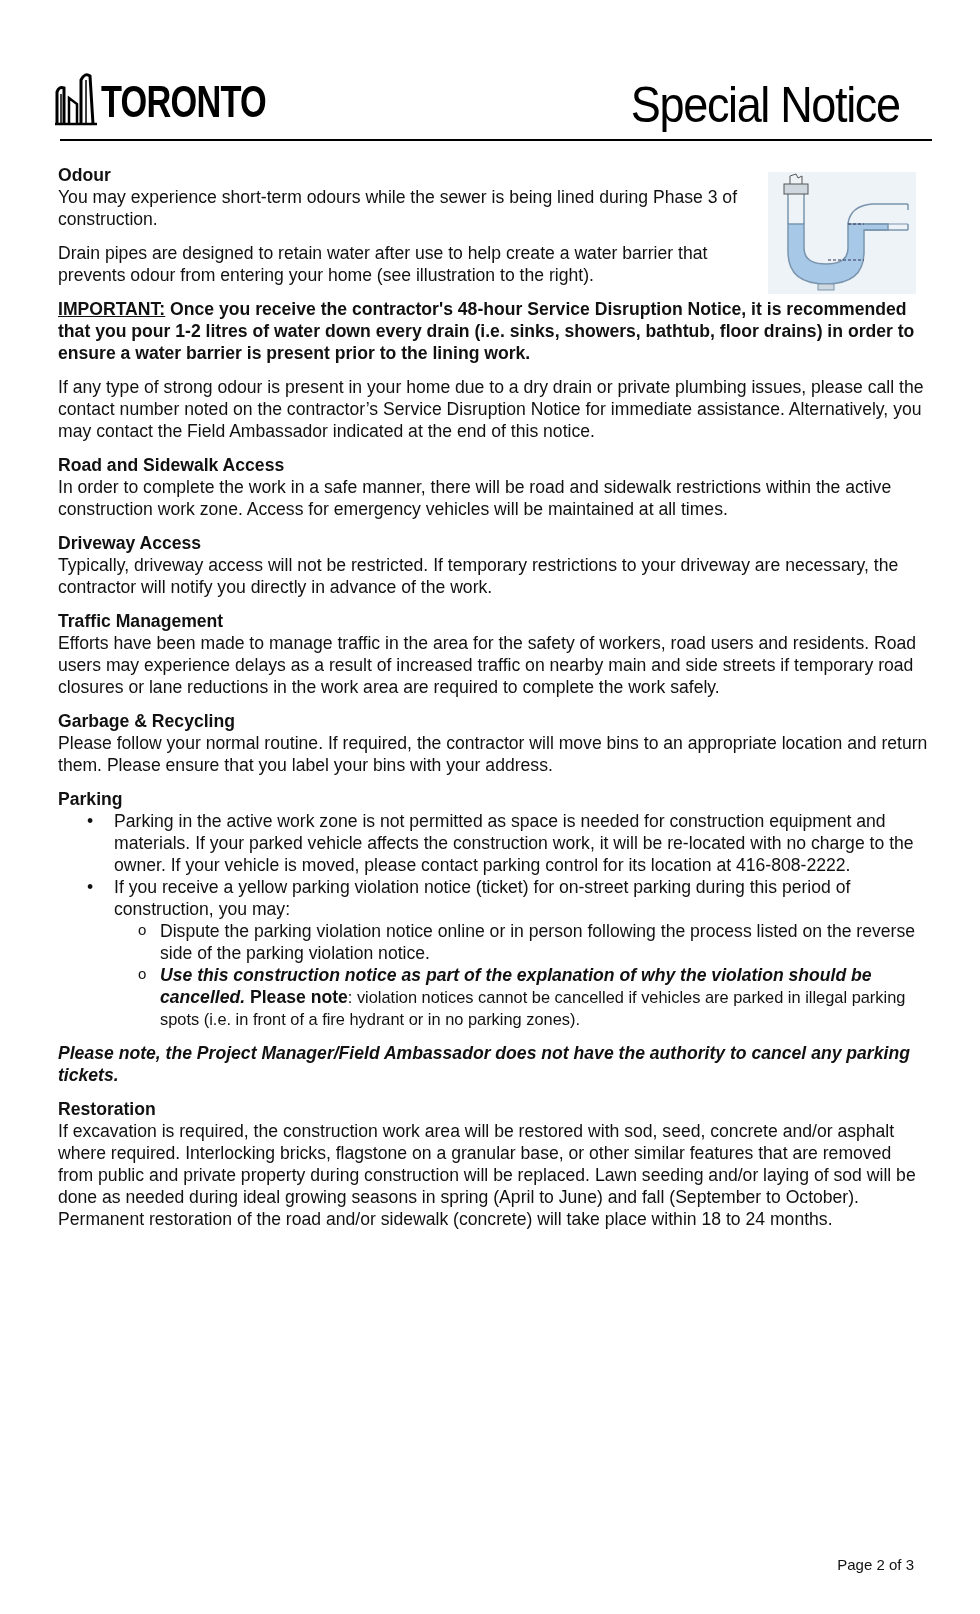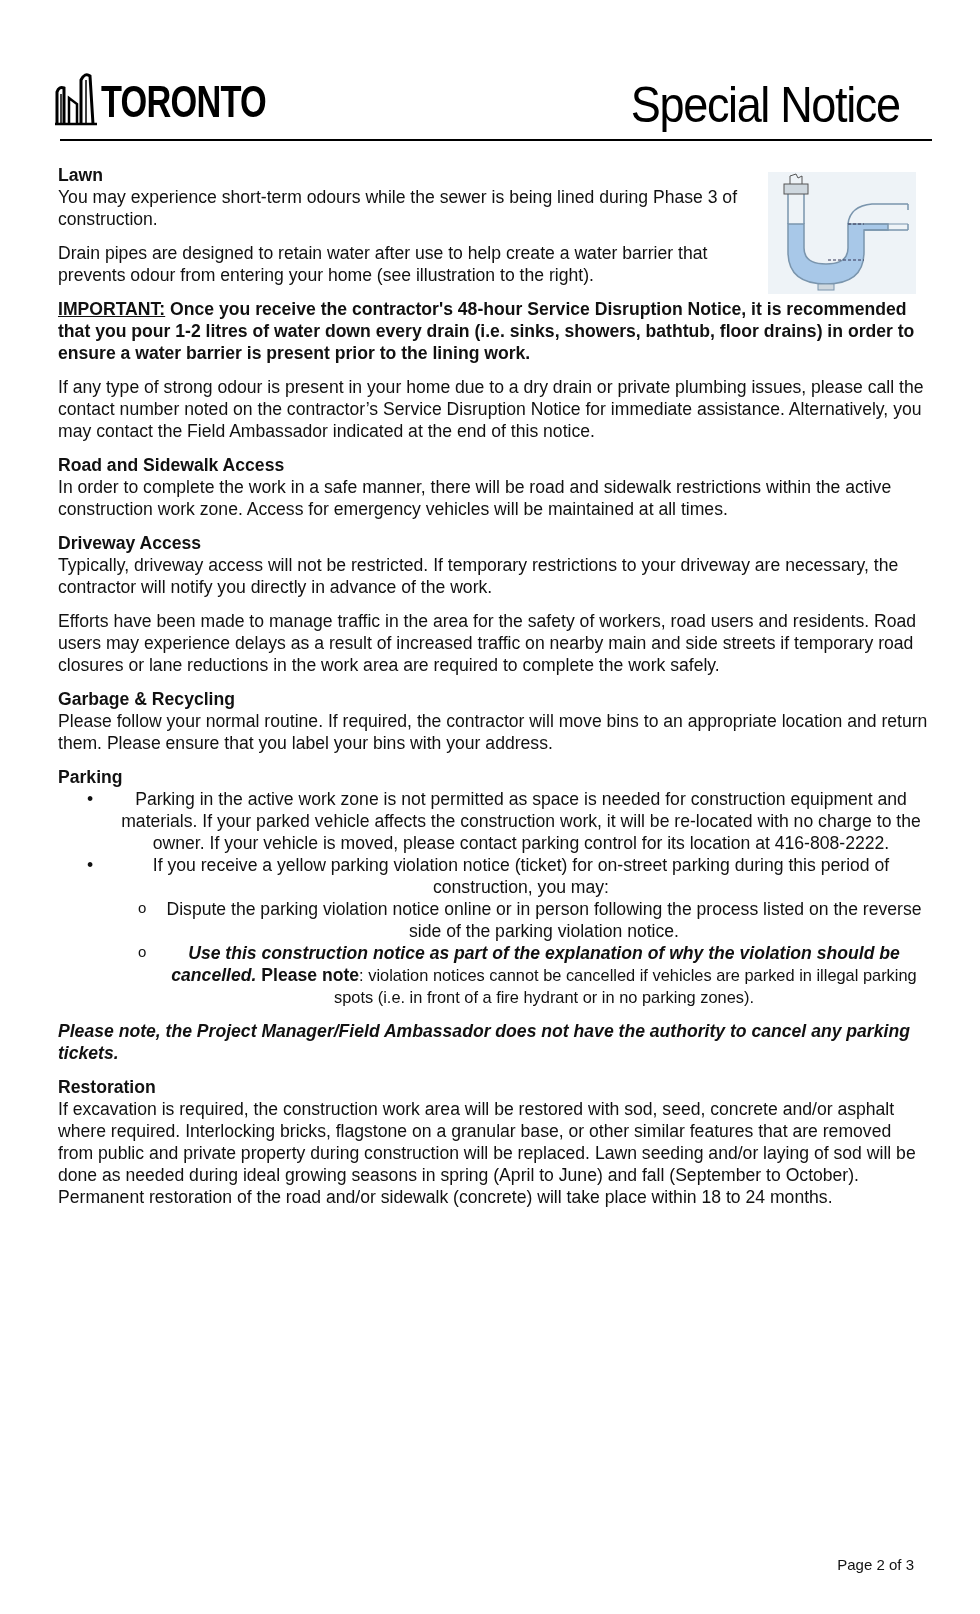--- a/index.html
+++ b/index.html
@@ -23,21 +23,21 @@
 
   .content { position: absolute; left: 58px; top: 164px; width: 870px; font-size: 17.6px; line-height: 22px; }
   .h { font-weight: bold; margin: 0; }
   p { margin: 0 0 12px 0; }
   .sec { margin-bottom: 12px; }
   .narrow { width: 690px; }
   .u { text-decoration: underline; }
   .bold { font-weight: bold; }
   .bi { font-weight: bold; font-style: italic; }
   ul.bul { margin: 0; padding: 0 0 0 56px; list-style: none; }
-  ul.bul > li { position: relative; text-align: center; }
+  ul.bul > li { position: relative; }
   ul.bul > li::before { content: "\2022"; position: absolute; left: -27px; top: 0; }
   ul.sub { margin: 0; padding: 0 0 0 46px; list-style: none; }
   ul.sub > li { position: relative; }
   ul.sub > li::before { content: "o"; position: absolute; left: -22px; top: -1px; font-size: 15px; }
   .small { font-size: 16.4px; }
   .illus { position: absolute; left: 768px; top: 172px; width: 148px; height: 122px; }
   .footer { position: absolute; right: 66px; top: 1556px; font-size: 15px; }
 </style>
 </head>
 <body>
@@ -66,39 +66,40 @@
   <path d="M22 12 L22 4 L28 2 L30 6 L34 4 L34 12" fill="none" stroke="#555" stroke-width="1"></path>
   <path d="M80 52 Q82 34 104 32 L140 32 M96 58 L140 58 M140 32 L140 38 M140 52 L140 58" fill="none" stroke="#7a95ad" stroke-width="1.5"></path>
   <path d="M96 52 L140 52" stroke="#7a95ad" stroke-width="1"></path>
   <rect x="50" y="112" width="16" height="6" fill="#cfd8df" stroke="#7a95ad" stroke-width="1"></rect>
   <path d="M80 52 L96 52 M60 88 L96 88" stroke="#335" stroke-width="1" stroke-dasharray="3 2" fill="none"></path>
 </svg>
 
 <div class="content">
 
   <div class="sec">
-    <p class="h">Lawn</p>
+    <p class="h">Odour</p>
     <p class="narrow">You may experience short-term odours while the sewer is being lined during Phase 3 of construction.</p>
     <p class="narrow">Drain pipes are designed to retain water after use to help create a water barrier that prevents odour from entering your home (see illustration to the right).</p>
     <p class="bold"><span class="u">IMPORTANT:</span><span> Once you receive the contractor's 48-hour Service Disruption Notice, it is recommended that you pour 1-2 litres of water down every drain (i.e. sinks, showers, bathtub, floor drains) in order to ensure a water barrier is present prior to the lining work.</span></p>
     <p>If any type of strong odour is present in your home due to a dry drain or private plumbing issues, please call the contact number noted on the contractor’s Service Disruption Notice for immediate assistance. Alternatively, you may contact the Field Ambassador indicated at the end of this notice.</p>
   </div>
 
 
   <div class="sec">
     <p class="h">Road and Sidewalk Access</p>
     <p>In order to complete the work in a safe manner, there will be road and sidewalk restrictions within the active construction work zone. Access for emergency vehicles will be maintained at all times.</p>
   </div>
 
   <div class="sec">
     <p class="h">Driveway Access</p>
     <p>Typically, driveway access will not be restricted. If temporary restrictions to your driveway are necessary, the contractor will notify you directly in advance of the work.</p>
   </div>
 
   <div class="sec">
+    <p class="h">Traffic Management</p>
     <p>Efforts have been made to manage traffic in the area for the safety of workers, road users and residents. Road users may experience delays as a result of increased traffic on nearby main and side streets if temporary road closures or lane reductions in the work area are required to complete the work safely.</p>
   </div>
 
   <div class="sec">
     <p class="h">Garbage &amp; Recycling</p>
     <p>Please follow your normal routine. If required, the contractor will move bins to an appropriate location and return them.  Please ensure that you label your bins with your address.</p>
   </div>
 
   <div class="sec">
     <p class="h">Parking</p>

